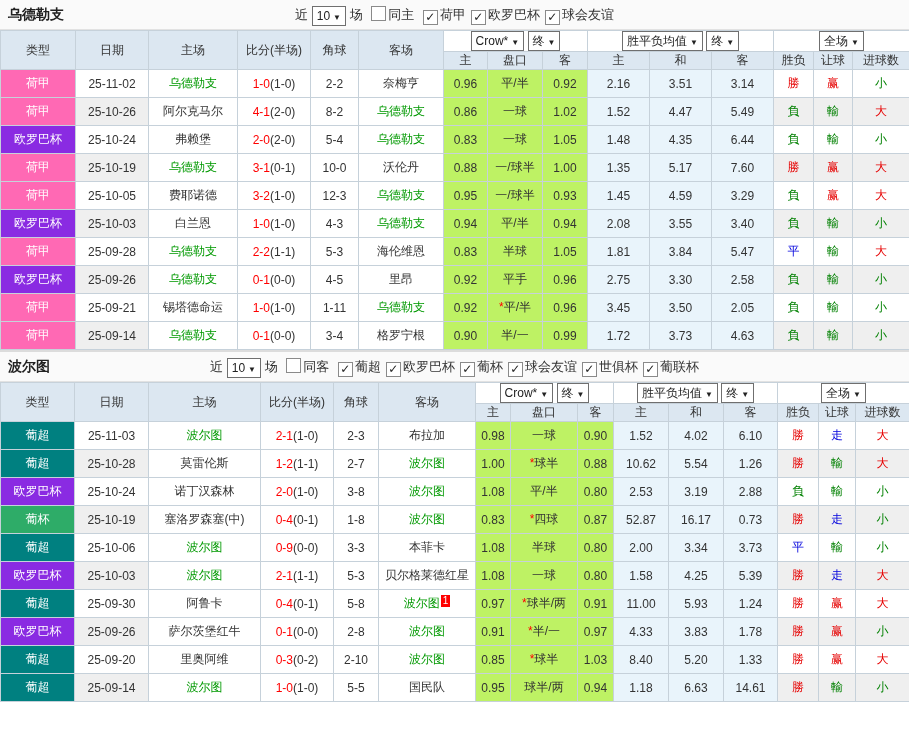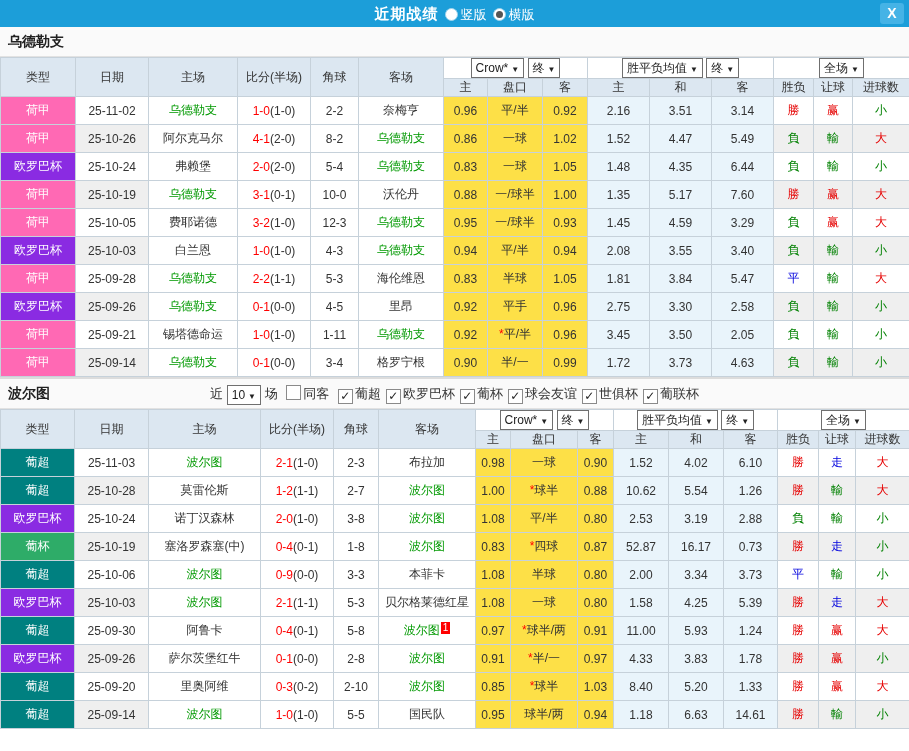--- a/index.html
+++ b/index.html
@@ -23,45 +23,41 @@
 
   
   table{border-collapse:collapse;table-layout:fixed;width:909px;}
   th,td{border:1px solid #c6d1da;padding:0;overflow:hidden;white-space:nowrap;text-align:center;font-weight:normal;}
   thead th{background:#dce7f1;color:#333;font-size:12px;}
   thead .dd-cell{background:#fff;}
   .s1 thead tr.r1 th{height:20px;} .s1 thead tr.r2 th{height:17px;}
   .s2 thead tr.r1 th{height:19px;} .s2 thead tr.r2 th{height:17px;}
   tbody td{height:27px;font-size:12px;background:#fff;}
   td.league{color:#fff;font-size:12px;}
-  td.cream{background:#fde047;}
+  td.cream{background:#bef264;}
   td.oblue{background:#e9f4fb;}
   td.alt{background:#efefef;}
   .focus{color:#009900;}
   .ft{color:#f00;} .ht{color:#333;margin-top:12px;}
   .t-red{color:#e60000;} .t-green{color:#008000;} .t-blue{color:#0000dd;}
   .star{color:#f00;}
   .away-badge{display:inline-block;background:#f00;color:#fff;font-size:10px;line-height:12px;padding:0 2px;vertical-align:3px;margin-left:1px;}
 
   
   .summary{height:28px;line-height:28px;text-align:center;background:#fff;border-bottom:1px solid #ccc;font-size:13px;color:#333;}
   .summary .badge{display:inline-block;background:#008000;color:#fff;padding:0 4px;line-height:17px;margin:0 2px;}
   .section + .section{border-top:2px solid #dcdcdc;}
 </style>
 </head>
 <body>
 
 <div class="app">
-  <div class="titlebar">
-    <span class="title">近期战绩</span><span class="radio"></span><span class="radio-label">竖版</span><span class="radio checked"></span><span class="radio-label">横版</span>
-    <div class="close-btn">X</div>
-  </div>
   <div id="sections">
       <div class="section s1">
-        <div class="filter-row"><span class="team-name">乌德勒支</span></div>
+        <div class="filter-row"><span class="team-name">乌德勒支</span><span><span>近 </span><span class="dd">10<span class="arrow">▼</span></span><span> 场 </span><span class="cb"></span><span>同主 </span><span class="cb">✓</span><span>荷甲</span><span class="cb">✓</span><span>欧罗巴杯</span><span class="cb">✓</span><span>球会友谊</span></span></div>
         <table>
           <colgroup>
             <col style="width: 75px;">
             <col style="width: 73px;">
             <col style="width: 89px;">
             <col style="width: 73px;">
             <col style="width: 48px;">
             <col style="width: 85px;">
             <col style="width: 44px;">
             <col style="width: 55px;">

